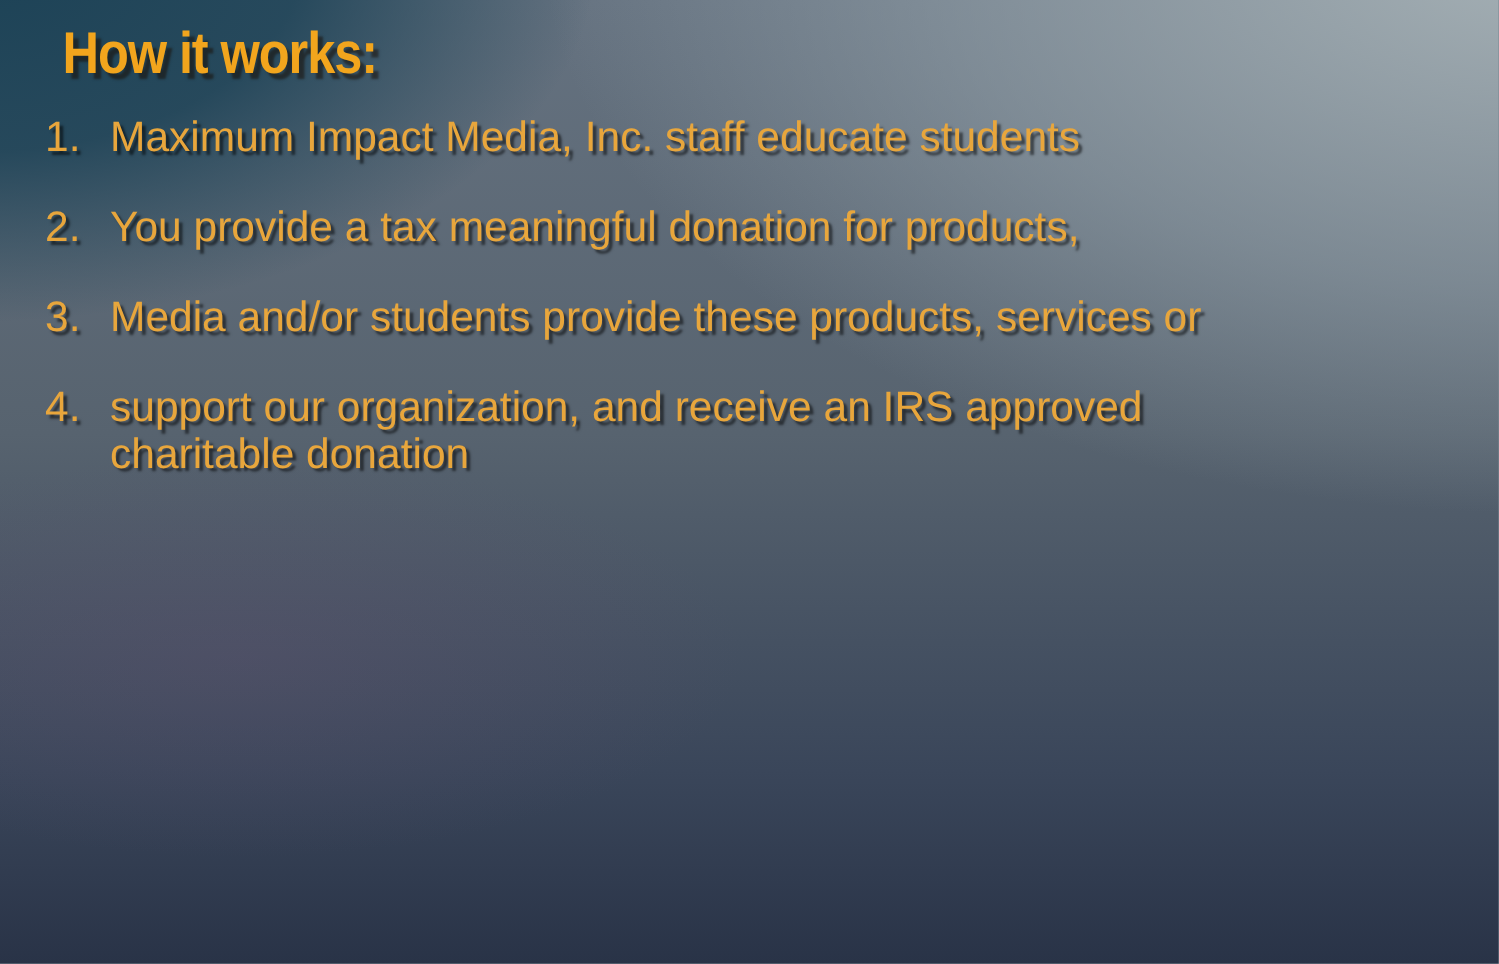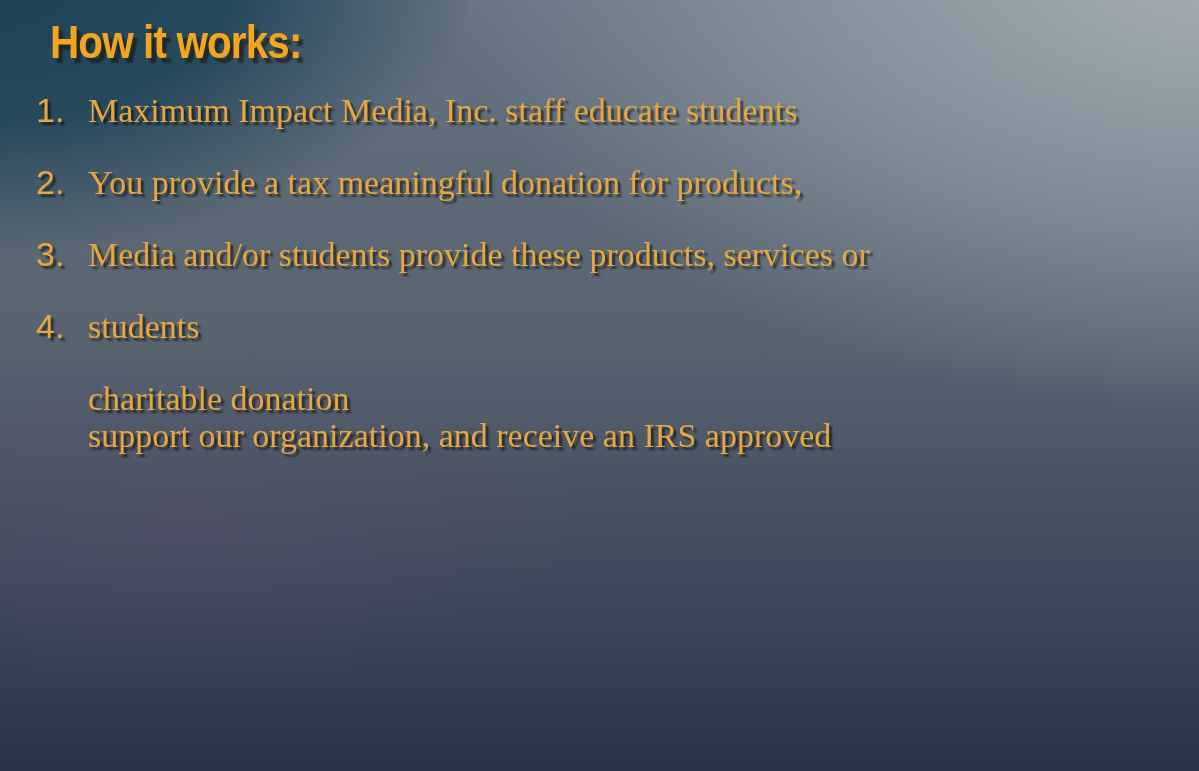--- a/index.html
+++ b/index.html
@@ -49,21 +49,20 @@
     margin: 0 0 35px 0;
   }
   .block .num {
     position: absolute;
     left: 36px;
     top: 0;
   }
   .block .line {
     display: block;
     white-space: nowrap;
-    font-family: Liberation Serif, serif;
   }
 </style>
 </head>
 <body>
 
 <div class="slide">
 
   <h1 class="title">How it works:</h1>
 
   <div class="content">
@@ -79,22 +78,21 @@
     </div>
 
 
     <div class="block">
       <span class="num">3.</span>
       <span class="line">Media and/or students provide these products, services or</span>
     </div>
 
     <div class="block">
       <span class="num">4.</span>
-      <span class="line">students</span>
     </div>
 
     <div class="block">
+      <span class="line">support our organization, and receive an IRS approved</span>
       <span class="line">charitable donation</span>
-      <span class="line">support our organization, and receive an IRS approved</span>
     </div>
 
   </div>
 </div>
 
 </body></html>

